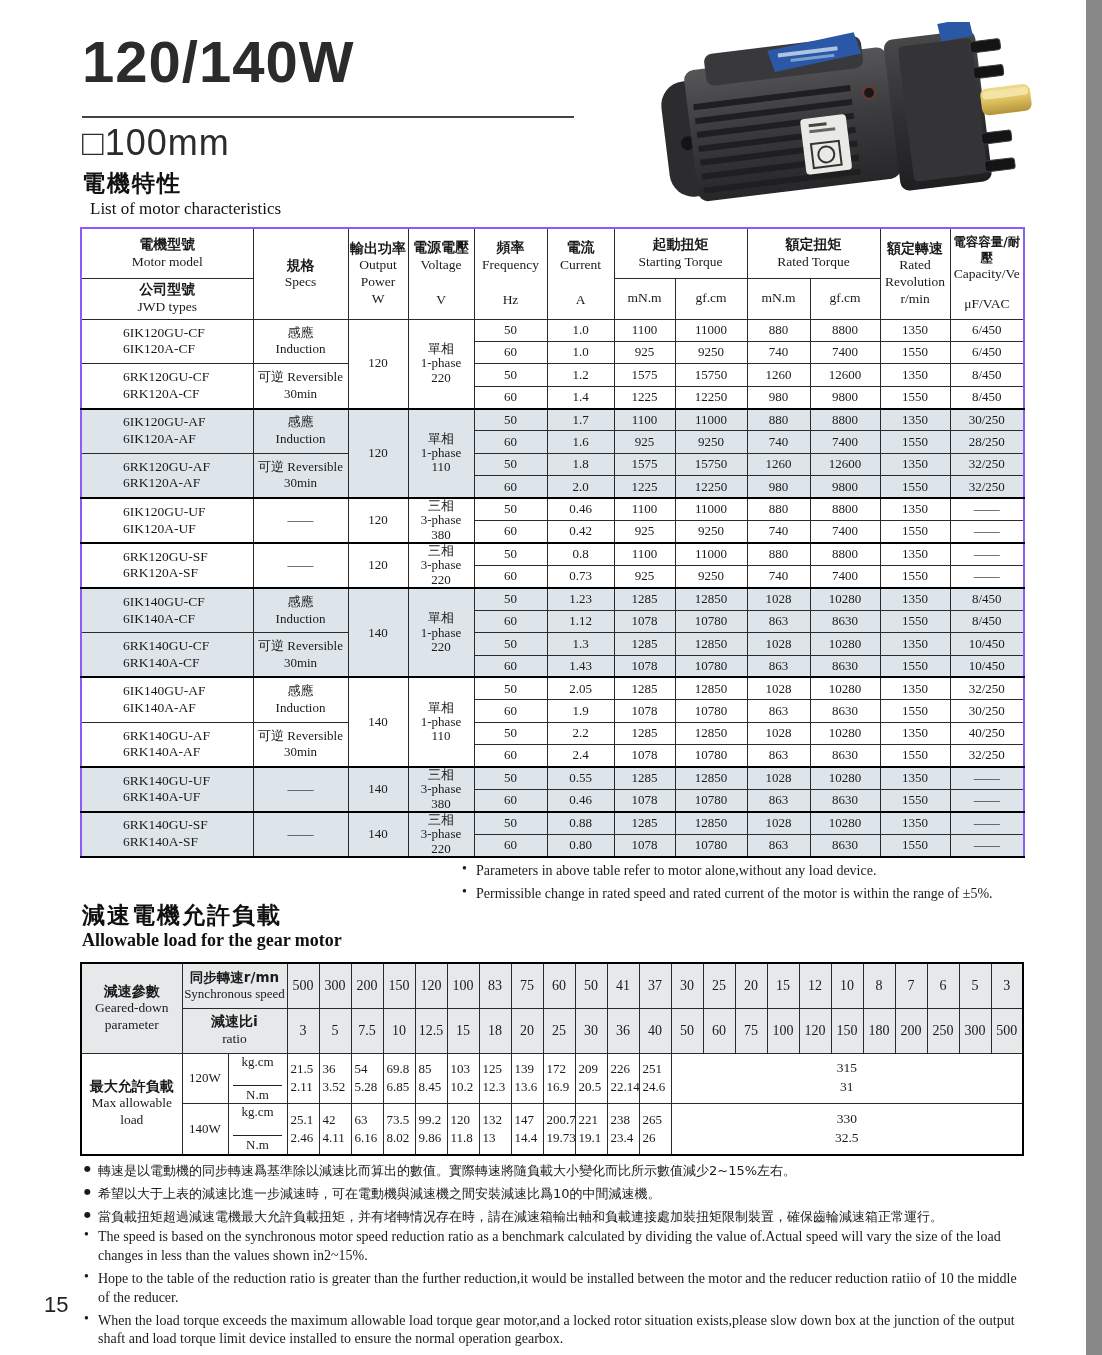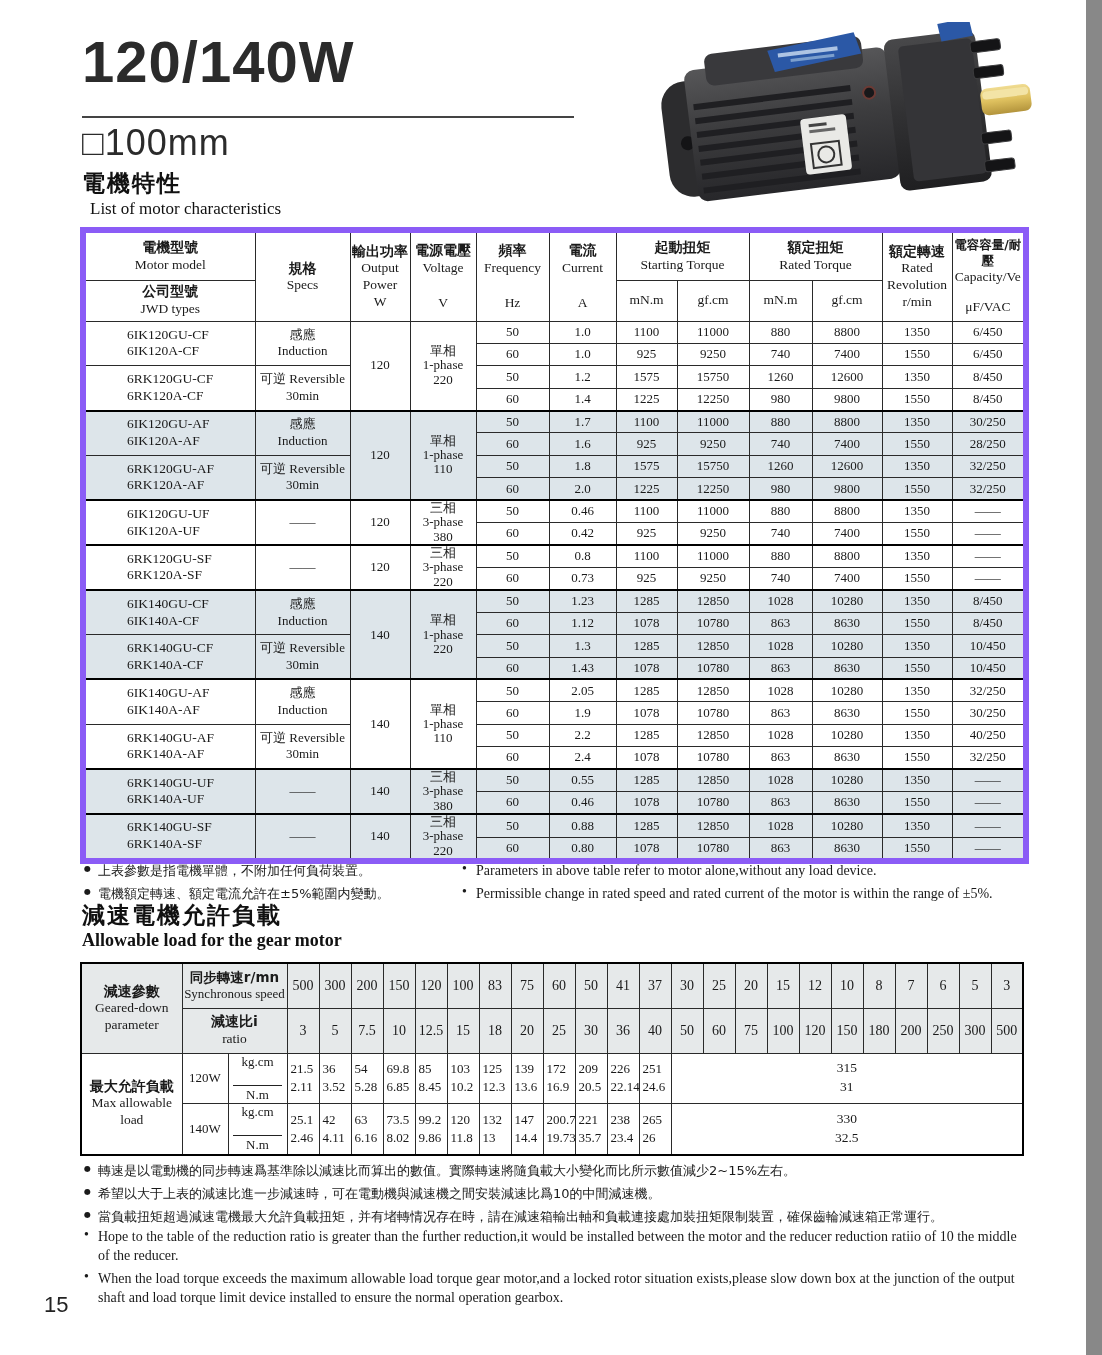--- a/index.html
+++ b/index.html
@@ -17,21 +17,21 @@
   .sec-en.bold{font-weight:bold;font-size:18px;}
 
   
   table{border-collapse:collapse;table-layout:fixed;}
   td{border:1px solid #2a2a2a;text-align:center;vertical-align:middle;padding:0;
      font-size:13px;line-height:1.25;overflow:hidden;}
   .h-zh{display:block;font-family:"DejaVu Sans",sans-serif;font-weight:bold;font-size:14px;}
   .h-en{display:block;font-family:"Liberation Serif",serif;font-size:13.5px;}
 
   
-  #motor-table{border:6px solid #8b5cf6;width:943px;}
+  #motor-table{border:2px solid #8b5cf6;width:943px;}
   #motor-table thead tr.h1{height:50px;}
   #motor-table thead tr.h2{height:41px;}
   #motor-table tbody tr{height:22.4px;}
   #motor-table .model{text-align:left;padding-left:41px;font-size:13.5px;}
   #motor-table .specs div{line-height:1.3;}
   #motor-table .volt{line-height:1.1;}
   #motor-table .shaded td{background:#dde5ea;}
   #motor-table td.be{border-bottom:2px solid #000;}
   #motor-table .num{font-size:13px;}
 
@@ -587,24 +587,20 @@
           <td class="num be">1078</td>
           <td class="num be">10780</td>
           <td class="num be">863</td>
           <td class="num be">8630</td>
           <td class="num be">1550</td>
           <td class="num be">——</td>
         </tr>
       </tbody>
   </table>
 
-  <ul class="abs note-list note-zh" style="left:84px;top:862px;width:360px;" id="notes1-zh">
-      <li>上表參數是指電機單體，不附加任何負荷裝置。</li>
-      <li>電機額定轉速、額定電流允許在±5%範圍内變動。</li>
-    </ul>
   <ul class="abs note-list note-en" style="left:462px;top:862px;width:560px;" id="notes1-en">
       <li>Parameters in above table refer to motor alone,without any load device.</li>
       <li>Permissible change in rated speed and rated current of the motor is within the range of ±5%.</li>
     </ul>
 
   <div class="abs sec-zh" style="left:82px;top:900px;text-align:center;">減速電機允許負載</div>
   <div class="abs sec-en bold" style="left:82px;top:930px;">Allowable load for the gear motor</div>
 
   <table id="gear-table" class="abs" style="left:80px;top:962px;">
     <colgroup id="gear-cols">
@@ -792,21 +788,21 @@
           <td class="val">
             <div>147</div>
             <div>14.4</div>
           </td>
           <td class="val">
             <div>200.7</div>
             <div>19.73</div>
           </td>
           <td class="val">
             <div>221</div>
-            <div>35.7</div>
+            <div>19.1</div>
           </td>
           <td class="val">
             <div>238</div>
             <div>23.4</div>
           </td>
           <td class="val">
             <div>265</div>
             <div>26</div>
           </td>
           <td class="merged" colspan="11">
@@ -816,18 +812,19 @@
         </tr>
     </tbody>
   </table>
 
   <ul class="abs note-list note-zh" style="left:84px;top:1162px;width:940px;" id="notes2-zh">
       <li>轉速是以電動機的同步轉速爲基準除以減速比而算出的數值。實際轉速將隨負載大小變化而比所示數值減少2~15%左右。</li>
       <li>希望以大于上表的減速比進一步減速時，可在電動機與減速機之間安裝減速比爲10的中間減速機。</li>
       <li>當負載扭矩超過減速電機最大允許負載扭矩，并有堵轉情况存在時，請在減速箱輸出軸和負載連接處加裝扭矩限制裝置，確保齒輪減速箱正常運行。</li>
     </ul>
   <ul class="abs note-list note-en" style="left:84px;top:1228px;width:940px;" id="notes2-en">
+      <li>The speed is based on the synchronous motor speed reduction ratio as a benchmark calculated by dividing the value of.Actual speed will vary the size of the load changes in less than the values shown in2~15%.</li>
       <li>Hope to the table of the reduction ratio is greater than the further reduction,it would be installed between the motor and the reducer reduction ratiio of 10 the middle of the reducer.</li>
       <li>When the load torque exceeds the maximum allowable load torque gear motor,and a locked rotor situation exists,please slow down box at the junction of the output shaft and load torque limit device installed to ensure the normal operation gearbox.</li>
     </ul>
 
   <div class="abs page-num" style="left:44px;top:1292px;">15</div>
 </div>
 
 </body></html>

